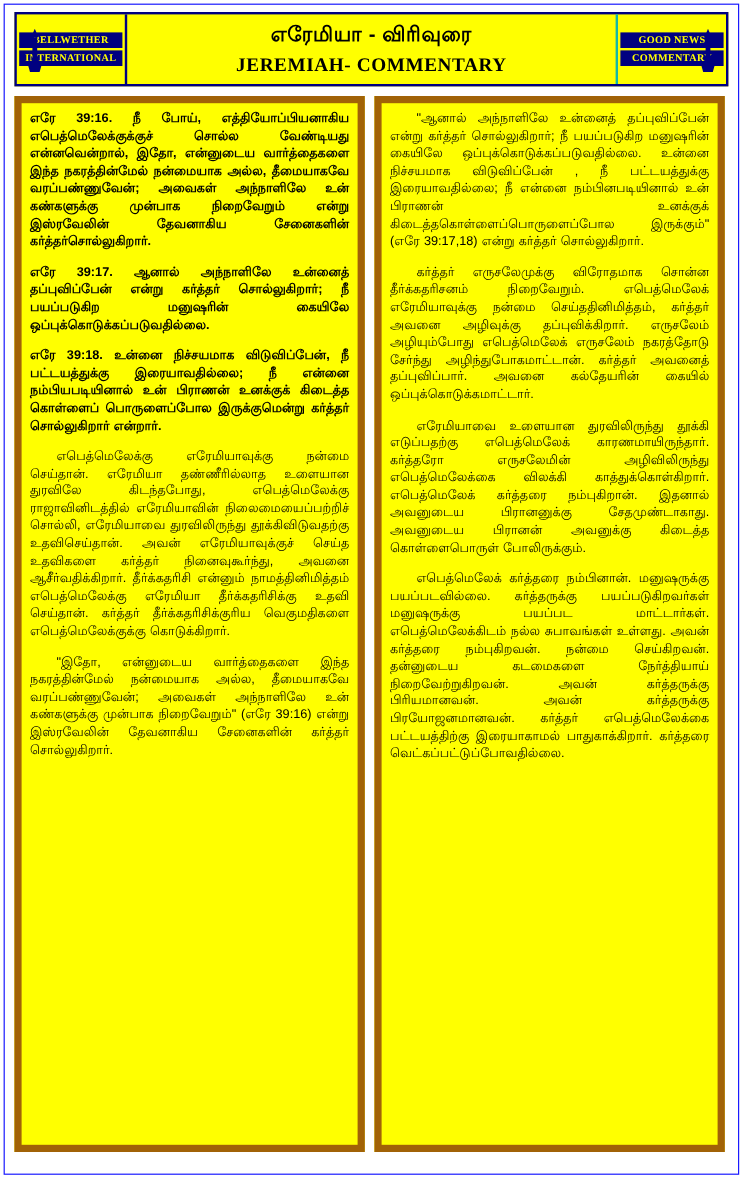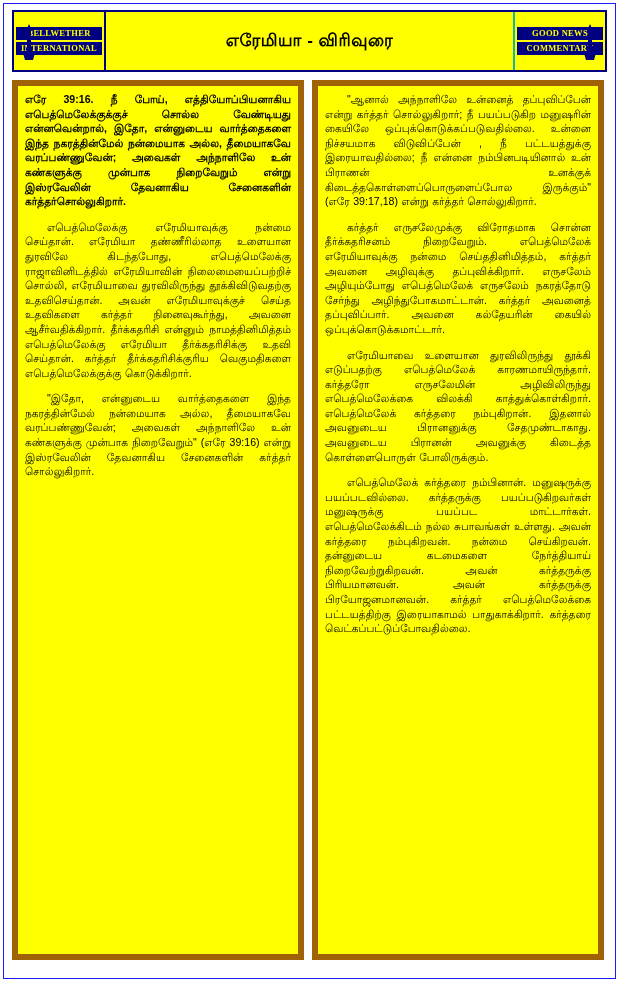--- a/index.html
+++ b/index.html
@@ -151,37 +151,40 @@
         <path d="M11 2 L14 9 L8 9 Z" fill="#000080"></path>
         <rect x="9" y="9" width="4" height="22" fill="#000080"></rect>
         <path d="M5 31 L17 31 L15 38 L7 38 Z" fill="#000080"></path>
       </svg>
       <div class="logo-band">BELLWETHER</div>
       <div class="logo-band">INTERNATIONAL</div>
     </div>
 
     <div class="title-box">
       <div class="title-tamil">எரேமியா  -  விரிவுரை</div>
+      <div class="title-eng">JEREMIAH- COMMENTARY</div>
     </div>
 
     <div class="logo-box right">
       <svg class="logo-emblem r" viewBox="0 0 22 40">
         <path d="M11 2 L14 9 L8 9 Z" fill="#000080"></path>
         <rect x="9" y="9" width="4" height="22" fill="#000080"></rect>
         <path d="M5 31 L17 31 L15 38 L7 38 Z" fill="#000080"></path>
       </svg>
       <div class="logo-band">GOOD NEWS</div>
       <div class="logo-band">COMMENTARY</div>
     </div>
   </div>
 
   <div class="columns">
 
     <div class="col">
       <p class="para bold">எரே 39:16. நீ போய், எத்தியோப்பியனாகிய எபெத்மெலேக்குக்குச் சொல்ல வேண்டியது என்னவென்றால், இதோ, என்னுடைய வார்த்தைகளை இந்த நகரத்தின்மேல் நன்மையாக அல்ல, தீமையாகவே வரப்பண்ணுவேன்; அவைகள் அந்நாளிலே உன் கண்களுக்கு முன்பாக நிறைவேறும் என்று இஸ்ரவேலின் தேவனாகிய சேனைகளின் கர்த்தர்சொல்லுகிறார்.</p>
+      <p class="para bold">எரே 39:17. ஆனால் அந்நாளிலே உன்னைத் தப்புவிப்பேன் என்று கர்த்தர் சொல்லுகிறார்; நீ பயப்படுகிற மனுஷரின் கையிலே ஒப்புக்கொடுக்கப்படுவதில்லை.</p>
+      <p class="para bold">எரே 39:18. உன்னை நிச்சயமாக விடுவிப்பேன், நீ பட்டயத்துக்கு இரையாவதில்லை; நீ என்னை நம்பியபடியினால் உன் பிராணன் உனக்குக் கிடைத்த கொள்ளைப் பொருளைப்போல இருக்குமென்று கர்த்தர் சொல்லுகிறார் என்றார்.</p>
       <p class="para indent">எபெத்மெலேக்கு எரேமியாவுக்கு நன்மை செய்தான். எரேமியா தண்ணீரில்லாத உளையான துரவிலே கிடந்தபோது, எபெத்மெலேக்கு ராஜாவினிடத்தில் எரேமியாவின் நிலைமையைப்பற்றிச் சொல்லி, எரேமியாவை துரவிலிருந்து தூக்கிவிடுவதற்கு உதவிசெய்தான். அவன் எரேமியாவுக்குச் செய்த உதவிகளை கர்த்தர் நினைவுகூர்ந்து, அவனை ஆசீர்வதிக்கிறார். தீர்க்கதரிசி என்னும் நாமத்தினிமித்தம் எபெத்மெலேக்கு எரேமியா தீர்க்கதரிசிக்கு உதவி செய்தான். கர்த்தர் தீர்க்கதரிசிக்குரிய வெகுமதிகளை எபெத்மெலேக்குக்கு கொடுக்கிறார்.</p>
       <p class="para indent last">"இதோ, என்னுடைய வார்த்தைகளை இந்த நகரத்தின்மேல் நன்மையாக அல்ல, தீமையாகவே வரப்பண்ணுவேன்; அவைகள் அந்நாளிலே உன் கண்களுக்கு முன்பாக நிறைவேறும்"  (எரே 39:16)  என்று இஸ்ரவேலின் தேவனாகிய சேனைகளின் கர்த்தர் சொல்லுகிறார்.</p>
     </div>
 
     <div class="col">
       <p class="para indent">"ஆனால் அந்நாளிலே உன்னைத் தப்புவிப்பேன் என்று கர்த்தர் சொல்லுகிறார்; நீ பயப்படுகிற மனுஷரின் கையிலே ஒப்புக்கொடுக்கப்படுவதில்லை. உன்னை நிச்சயமாக விடுவிப்பேன் , நீ பட்டயத்துக்கு இரையாவதில்லை; நீ என்னை நம்பினபடியினால் உன் பிராணன் உனக்குக் கிடைத்தகொள்ளைப்பொருளைப்போல இருக்கும்"  (எரே  39:17,18)  என்று கர்த்தர் சொல்லுகிறார்.</p>
       <p class="para indent">கர்த்தர் எருசலேமுக்கு விரோதமாக சொன்ன தீர்க்கதரிசனம் நிறைவேறும். எபெத்மெலேக் எரேமியாவுக்கு நன்மை செய்ததினிமித்தம், கர்த்தர் அவனை அழிவுக்கு தப்புவிக்கிறார். எருசலேம் அழியும்போது எபெத்மெலேக் எருசலேம் நகரத்தோடு சேர்ந்து அழிந்துபோகமாட்டான். கர்த்தர் அவனைத் தப்புவிப்பார். அவனை கல்தேயரின் கையில் ஒப்புக்கொடுக்கமாட்டார்.</p>
       <p class="para indent">எரேமியாவை உளையான துரவிலிருந்து தூக்கி எடுப்பதற்கு எபெத்மெலேக் காரணமாயிருந்தார். கர்த்தரோ எருசலேமின் அழிவிலிருந்து எபெத்மெலேக்கை விலக்கி காத்துக்கொள்கிறார். எபெத்மெலேக் கர்த்தரை நம்புகிறான். இதனால் அவனுடைய பிரானனுக்கு சேதமுண்டாகாது. அவனுடைய பிரானன் அவனுக்கு கிடைத்த கொள்ளைபொருள் போலிருக்கும்.</p>
       <p class="para indent last">எபெத்மெலேக் கர்த்தரை நம்பினான். மனுஷருக்கு பயப்படவில்லை. கர்த்தருக்கு பயப்படுகிறவர்கள் மனுஷருக்கு பயப்பட மாட்டார்கள். எபெத்மெலேக்கிடம் நல்ல சுபாவங்கள் உள்ளது. அவன் கர்த்தரை நம்புகிறவன். நன்மை செய்கிறவன். தன்னுடைய கடமைகளை நேர்த்தியாய் நிறைவேற்றுகிறவன். அவன் கர்த்தருக்கு பிரியமானவன். அவன் கர்த்தருக்கு பிரயோஜனமானவன். கர்த்தர் எபெத்மெலேக்கை பட்டயத்திற்கு இரையாகாமல் பாதுகாக்கிறார். கர்த்தரை வெட்கப்பட்டுப்போவதில்லை.</p>
     </div>

